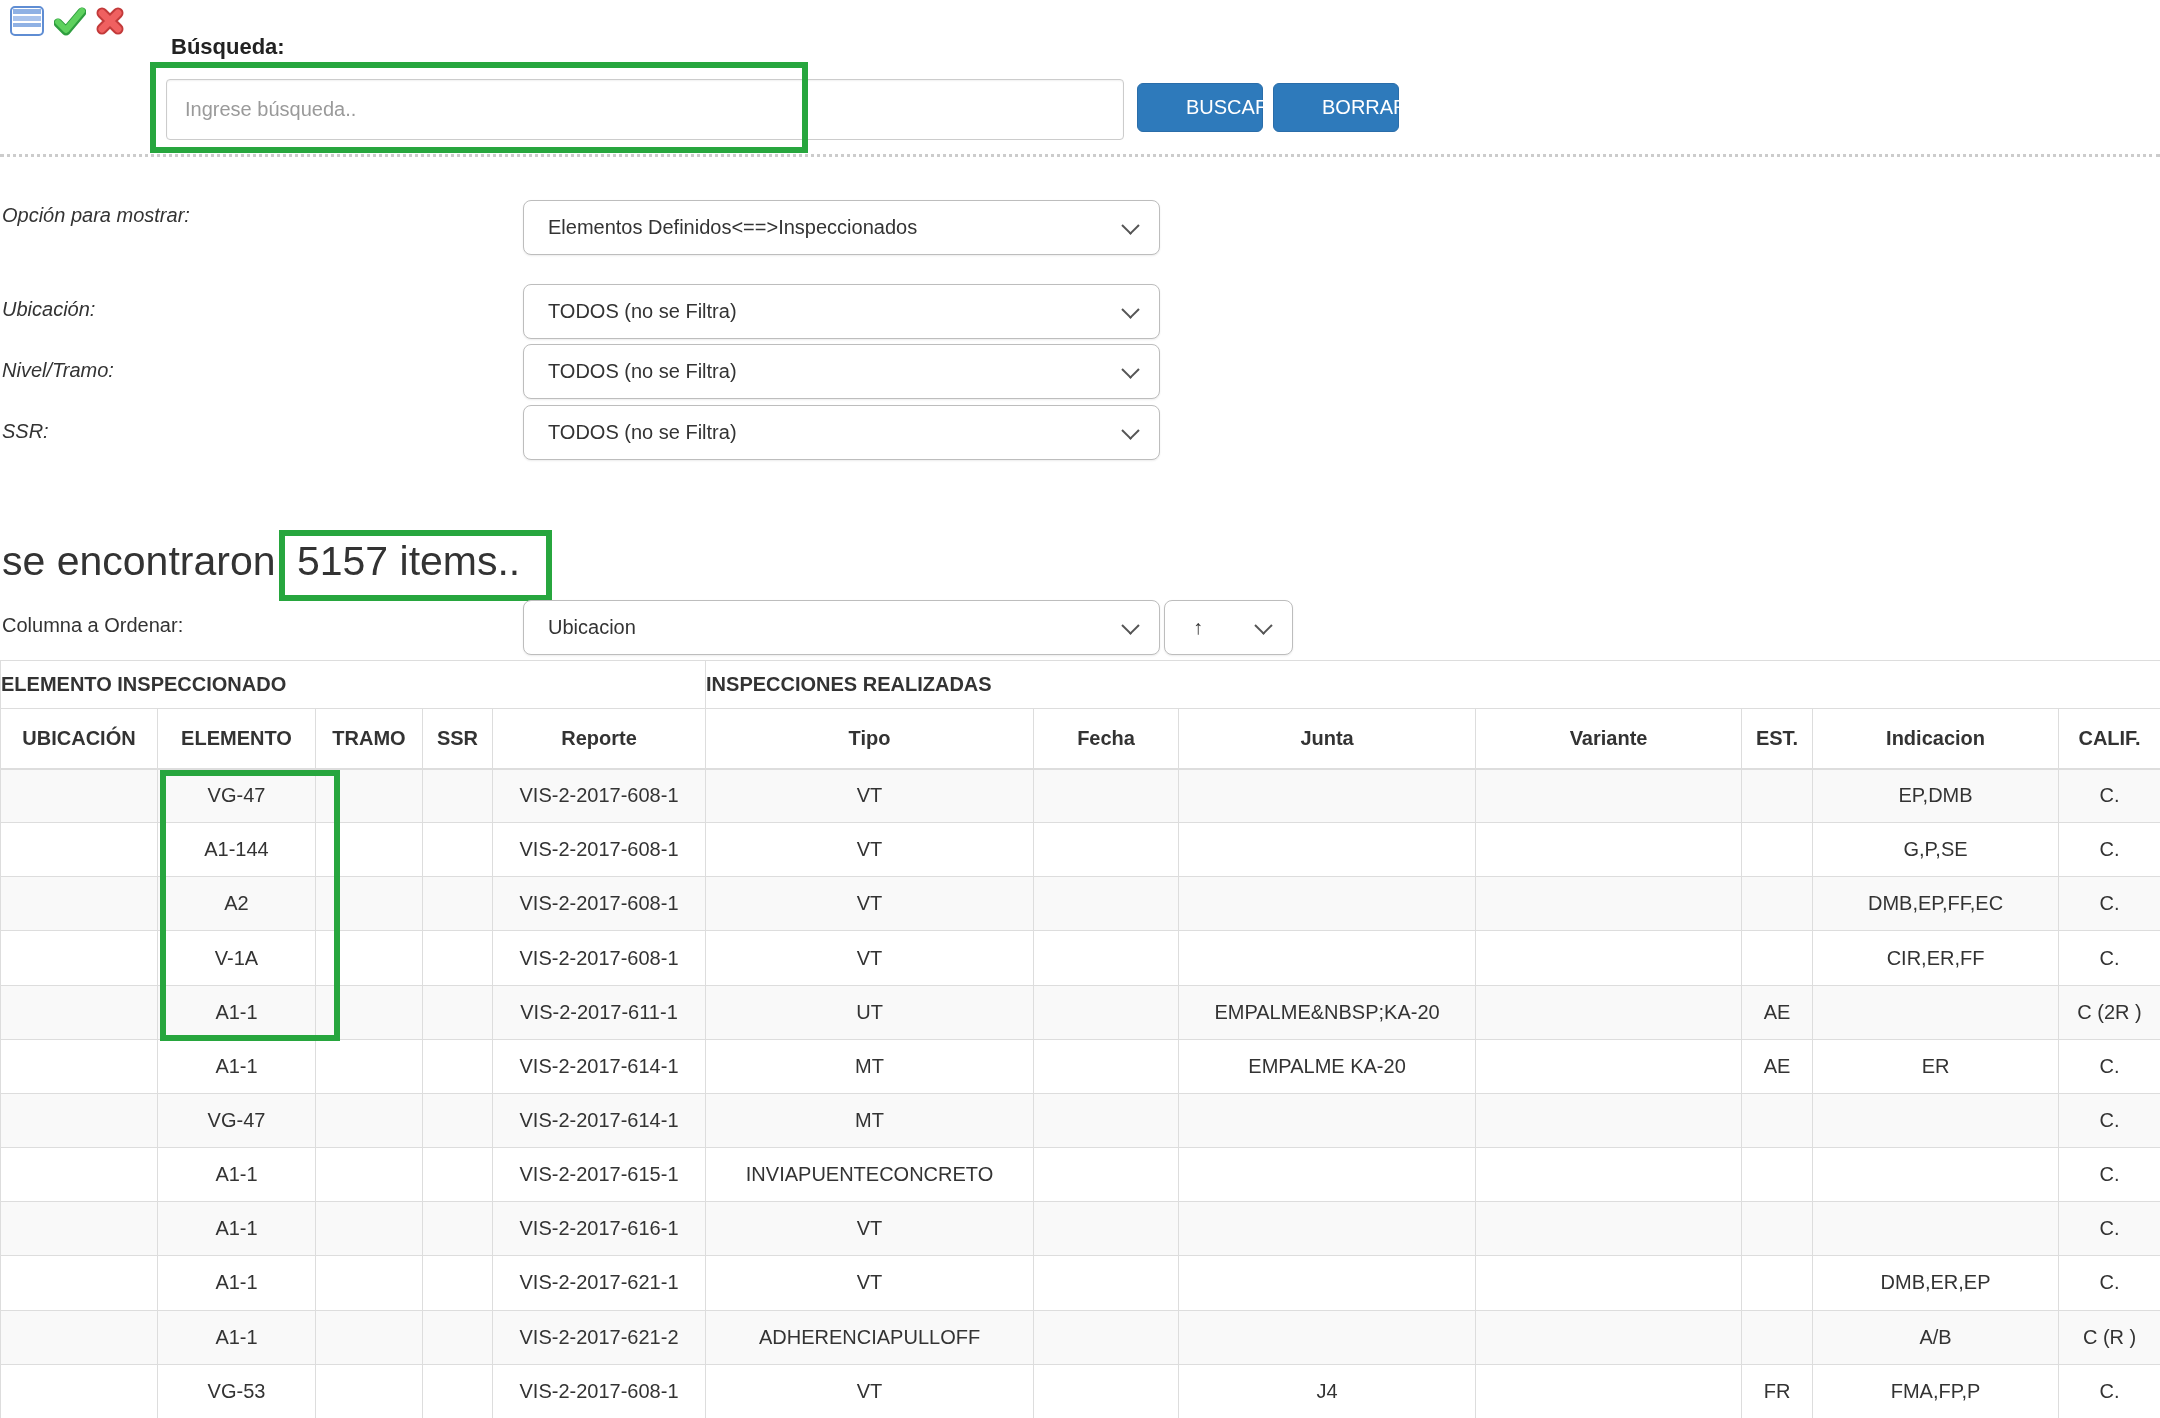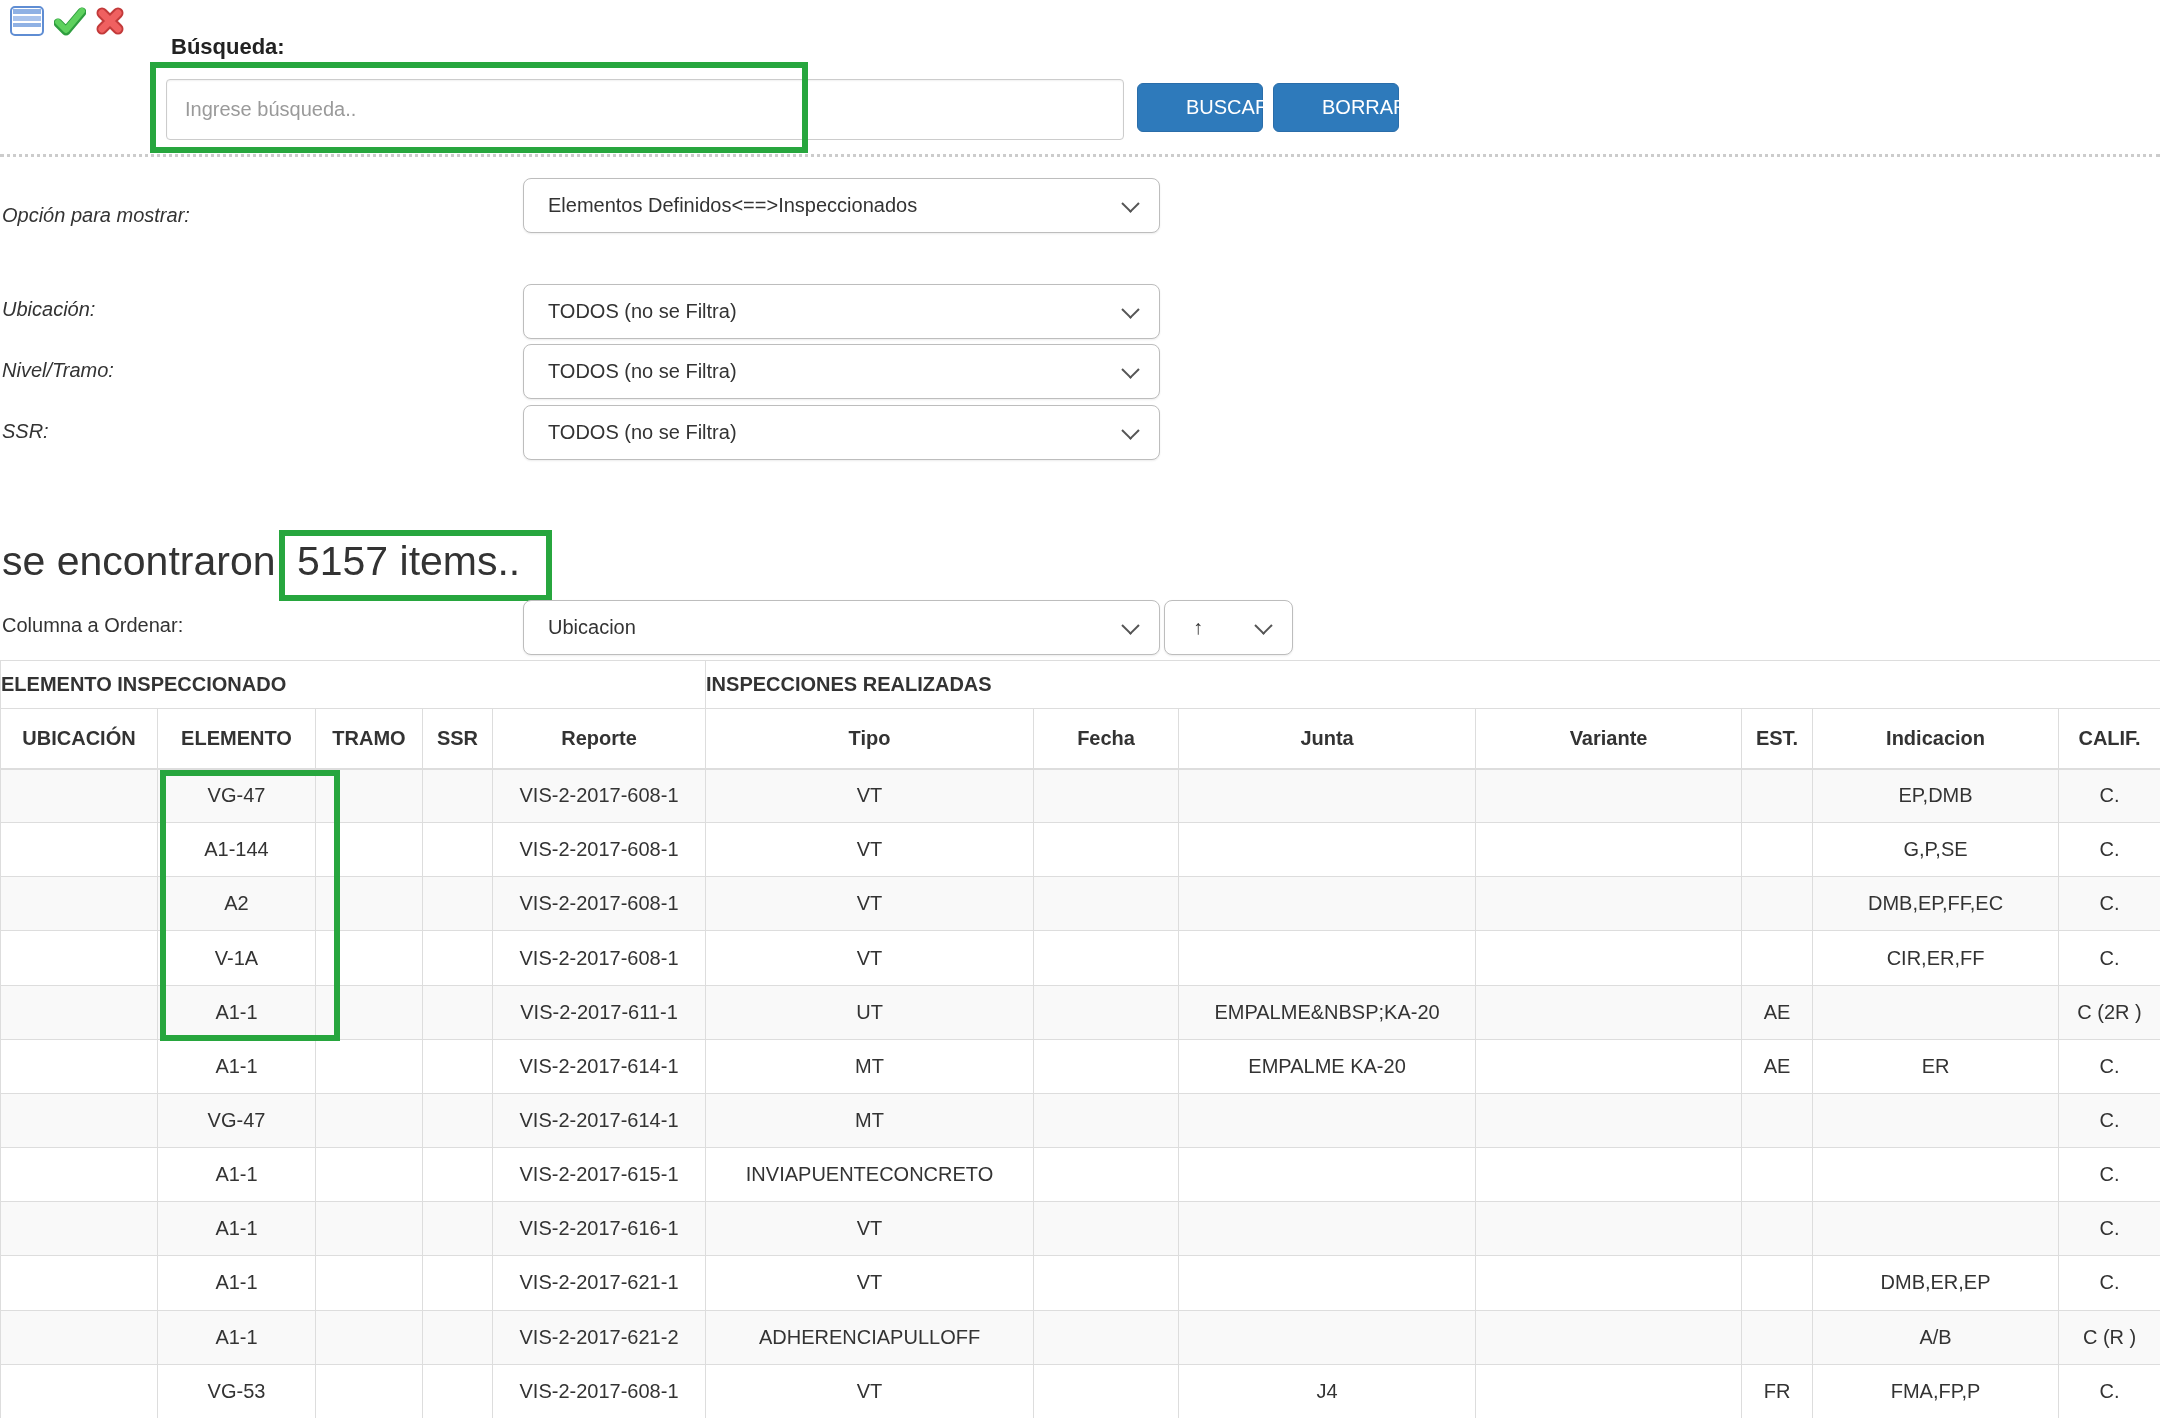--- a/index.html
+++ b/index.html
@@ -84,21 +84,21 @@
 
   <div class="search-label">Búsqueda:</div>
   <input class="search-input" type="text" placeholder="Ingrese búsqueda.." style="">
   <button class="btn btn-buscar">BUSCAR</button>
   <button class="btn btn-borrar">BORRAR</button>
   <div class="green-box gb-search hl-border" style="border-color: rgb(39, 166, 62);"></div>
 
   <div class="dotted-sep"></div>
 
   <div class="flabel" style="top:204px;">Opción para mostrar:</div>
-  <div class="sel" style="top:178px;">
+  <div class="sel" style="top:200px;">
     <span>Elementos Definidos&lt;==&gt;Inspeccionados</span>
   </div>
 
   <div class="flabel" style="top:298px;">Ubicación:</div>
   <div class="sel" style="top:284px;">
     <span>TODOS (no se Filtra)</span>
   </div>
 
   <div class="flabel" style="top:359px;text-align:right;">Nivel/Tramo:</div>
   <div class="sel" style="top:344px;">

